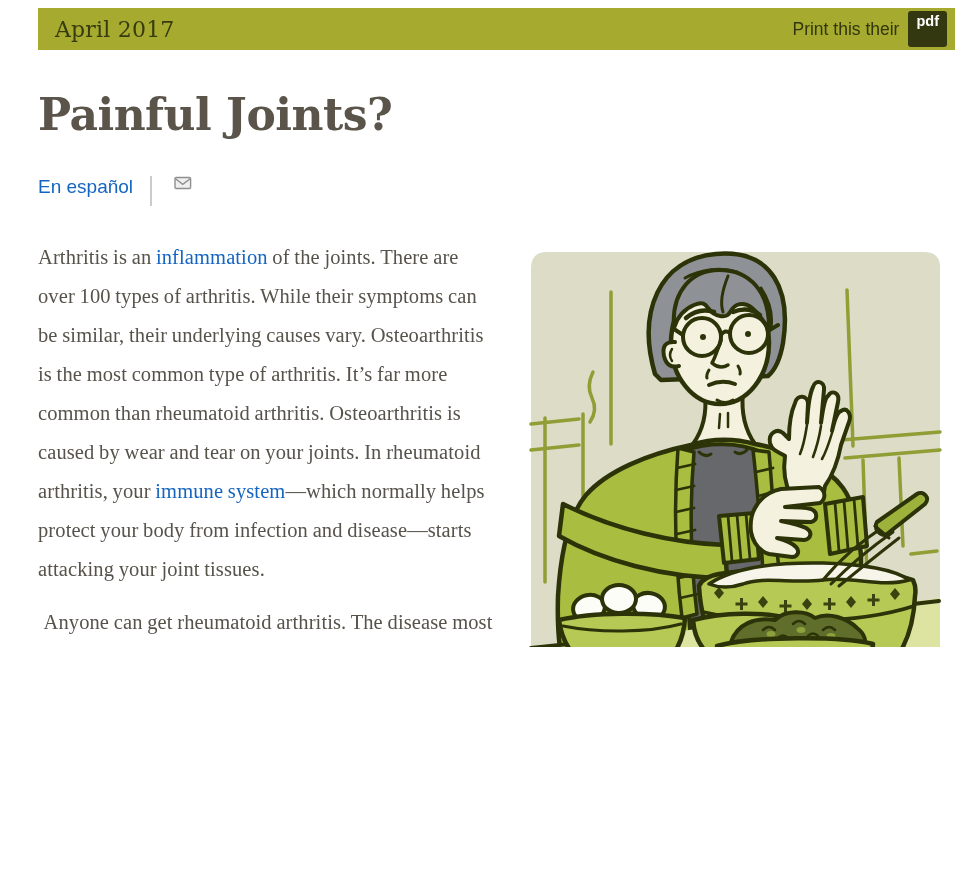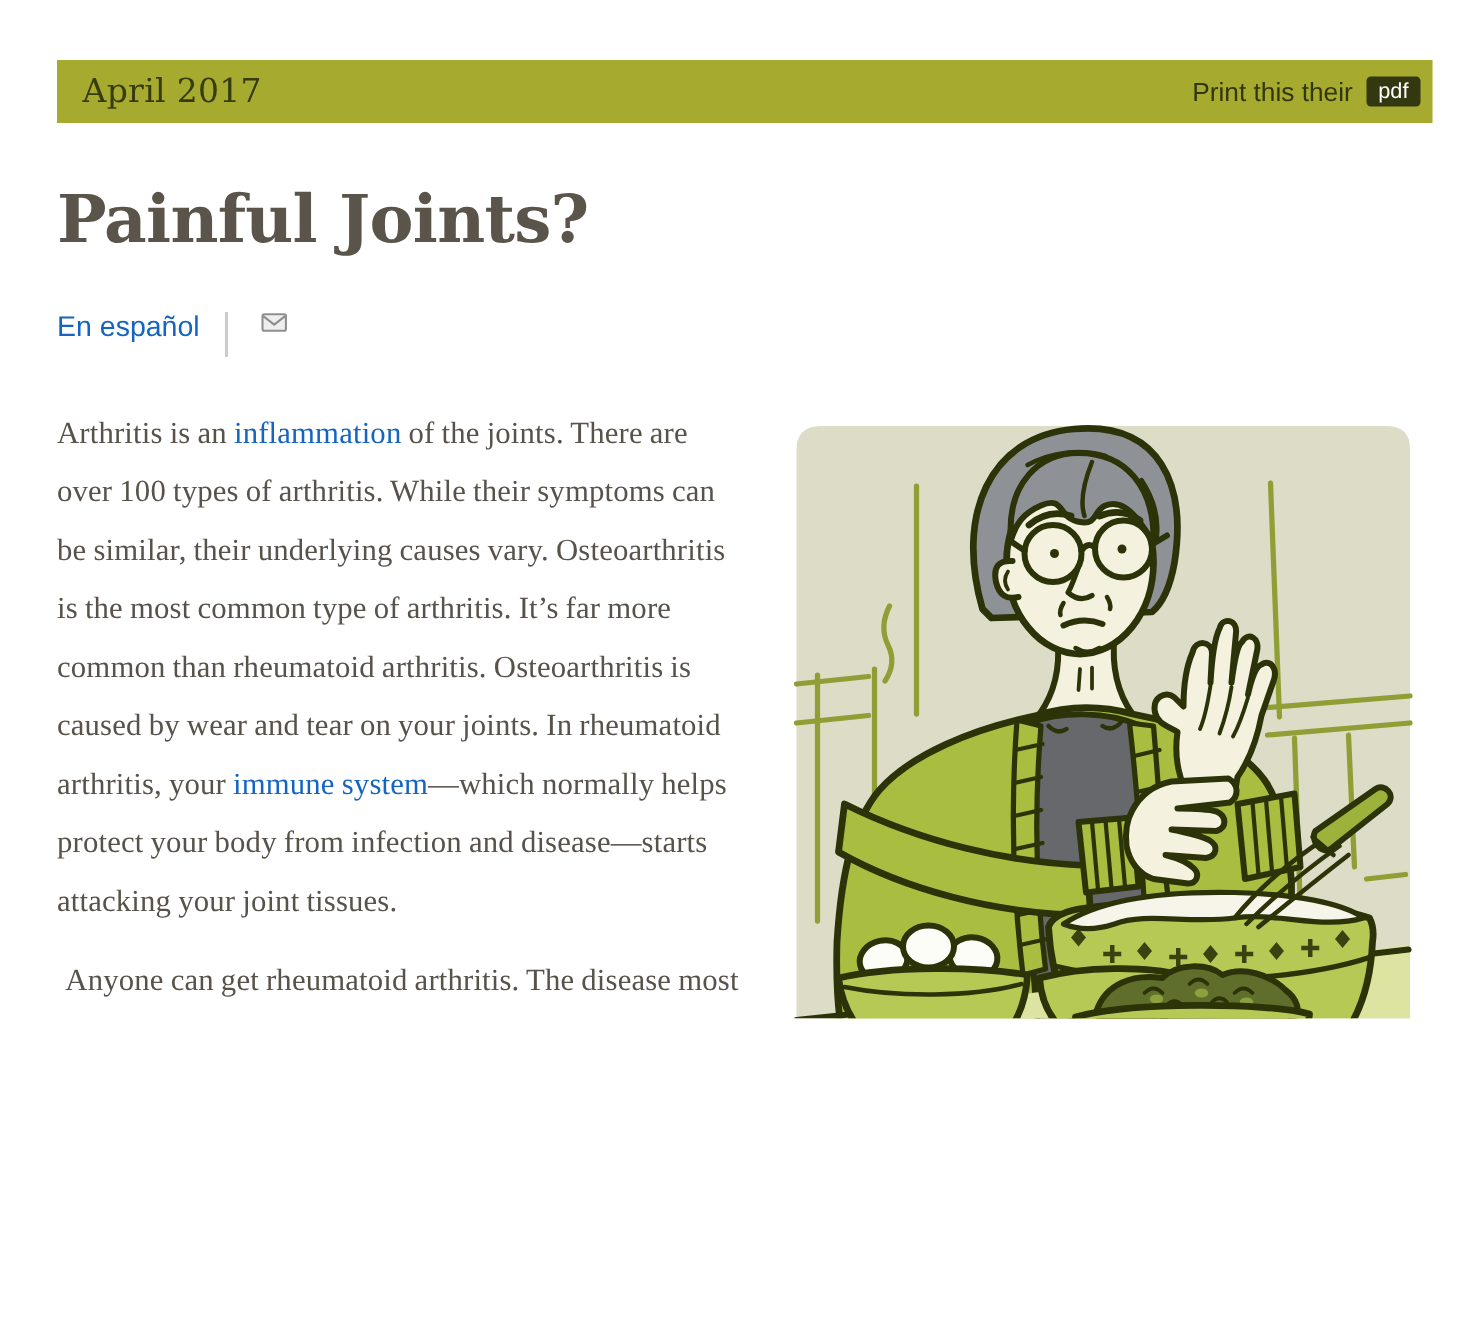--- a/index.html
+++ b/index.html
@@ -1,39 +1,39 @@
 <!DOCTYPE html>
 <html><head>
 <meta charset="utf-8">
 <style>
   * { margin:0; padding:0; box-sizing:border-box; }
   html,body { background:#ffffff; }
-  .page { width:980px; height:647px; overflow:hidden; background:#fff; position:relative;margin-top:32px; }
+  .page { width:980px; height:647px; overflow:hidden; background:#fff; position:relative; }
 
   
   .topbar {
     margin:8px 25px 0 38px; height:42px;
     background:#a6ab2f;
     display:flex; align-items:center;
     padding:0 8px 0 17px;
   }
   .topbar-date {
     font-family:"DejaVu Serif", serif;
     font-size:22px; color:#373b10; letter-spacing:.2px;
   }
   .topbar-spacer { flex:1; }
   .print-link {
     font-family:"Liberation Sans", sans-serif;
     font-size:17.5px; color:#32360e; text-decoration:none; margin-right:9px;
   }
   .pdf-badge {
     font-family:"Liberation Sans", sans-serif;
-    font-size:14.5px; font-weight:normal; color:#ffffff;
+    font-size:14.5px; font-weight:bold; color:#ffffff;
     background:#343810; border-radius:3px;
-    padding:3px 8px 3px; text-decoration:none; line-height:1;
+    padding:3px 8px 18px; text-decoration:none; line-height:1;
   }
 
   
   .content { margin:0 32px 0 38px; }
   h1.page-title {
     margin-top:40px;
     font-family:"DejaVu Serif", serif; font-weight:bold;
     font-size:44px; line-height:50px; color:#5a544b; letter-spacing:-.5px;
   }
   h2.page-subtitle {

